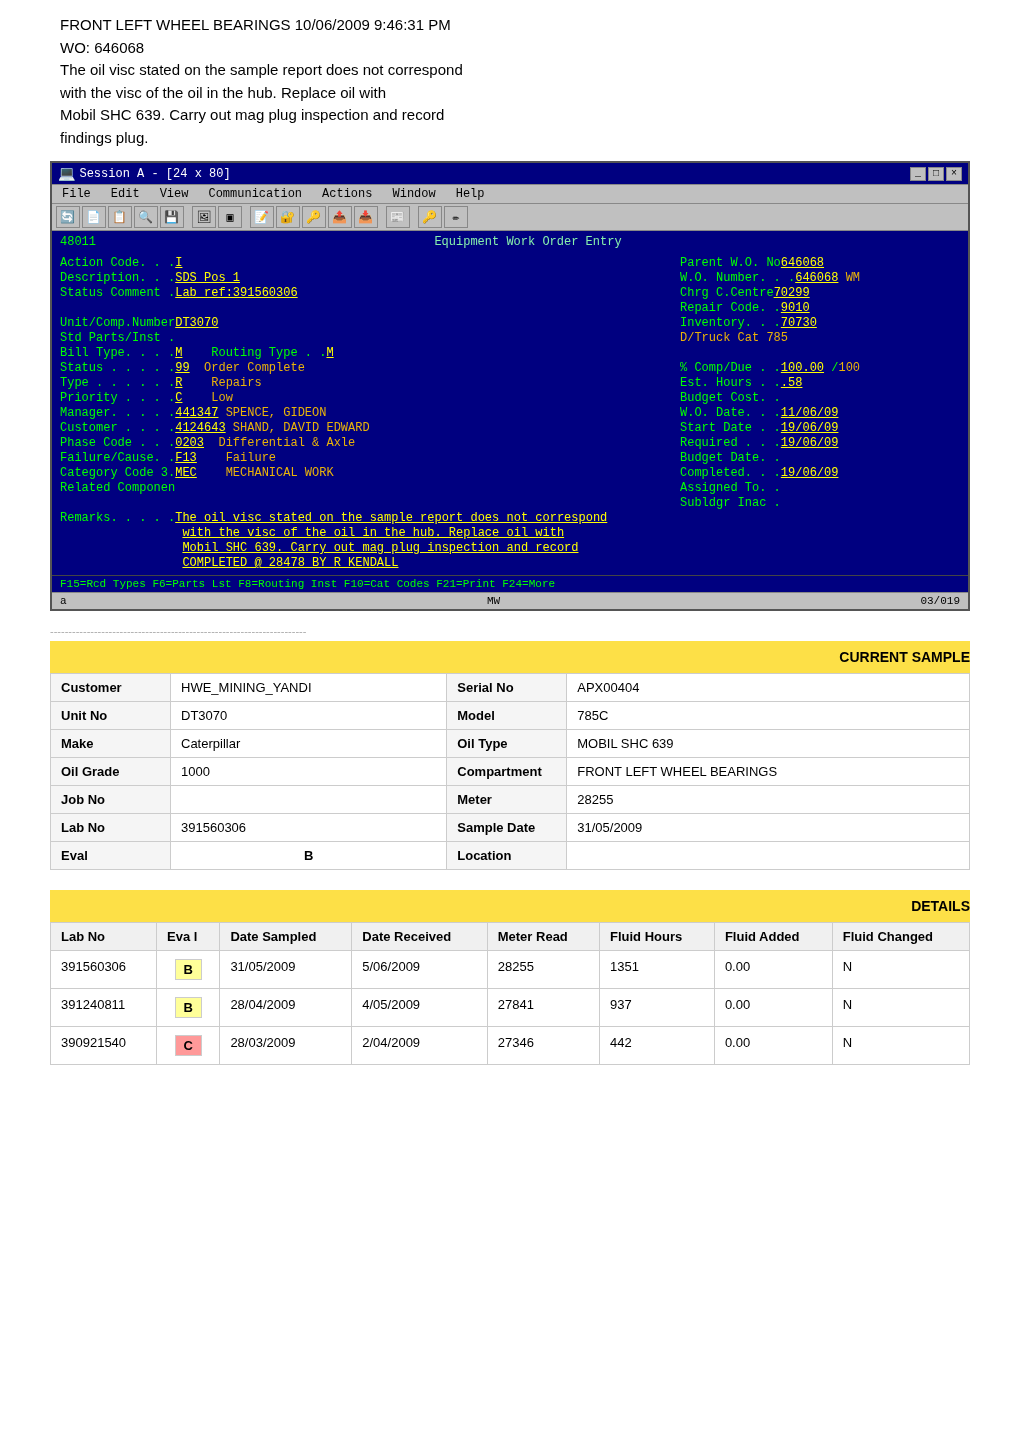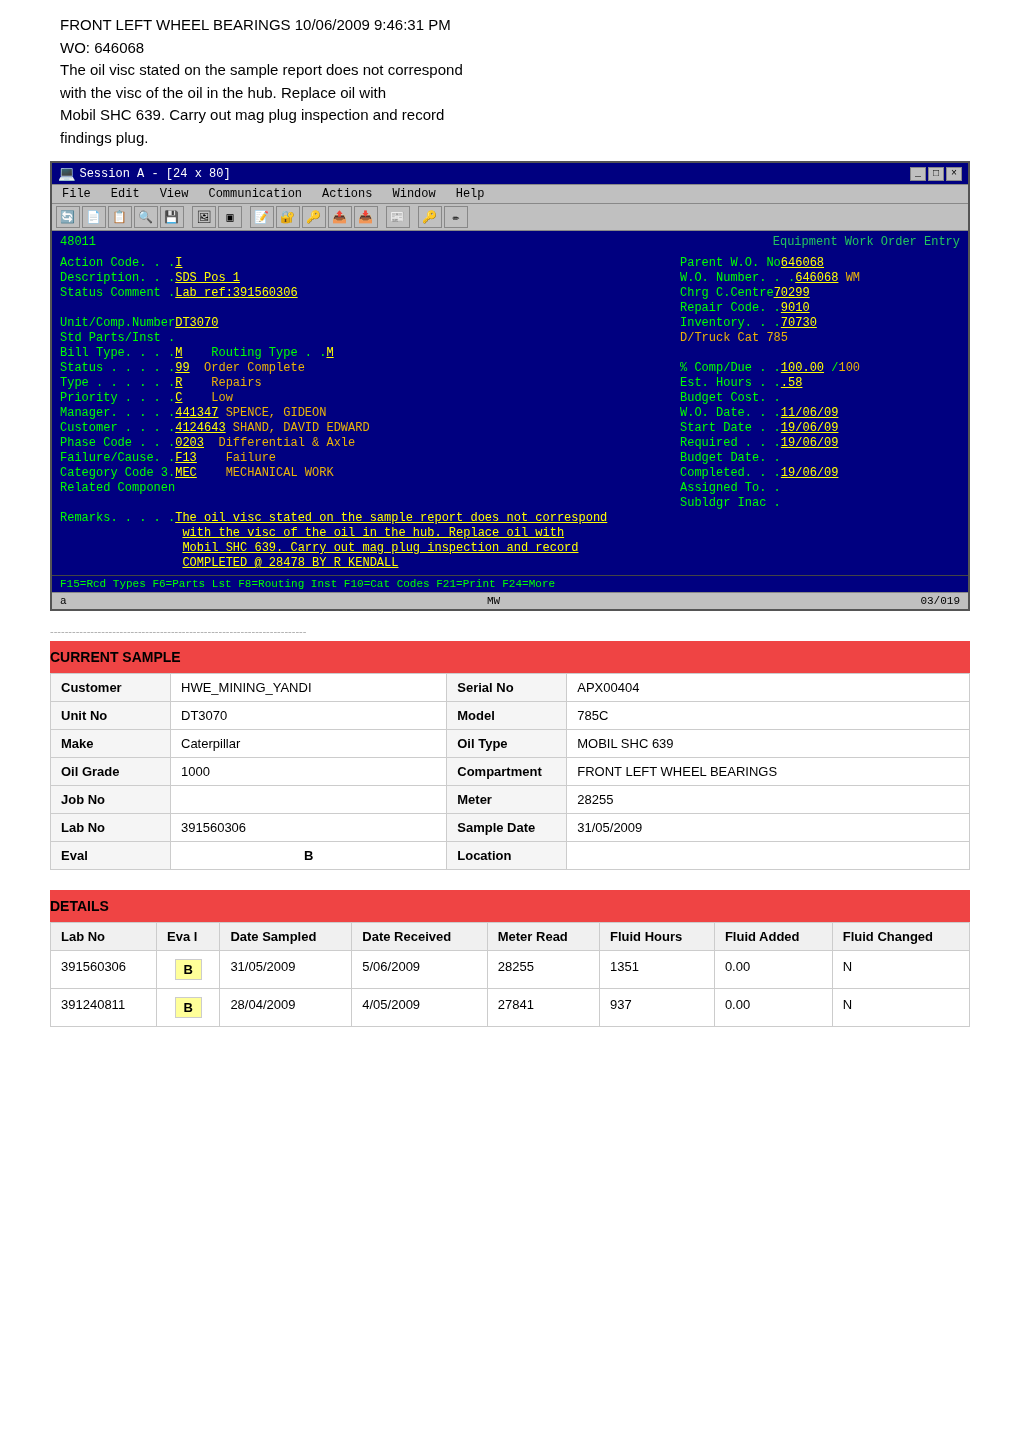--- a/index.html
+++ b/index.html
@@ -143,25 +143,25 @@
       color: #aaa;
       font-size: 11px;
       padding: 4px 50px;
     }
 
     
     .section-container {
       margin: 0 50px 20px 50px;
     }
     .section-title {
-      text-align: left;
+      text-align: right;
       font-weight: bold;
       font-size: 14px;
       padding: 8px 0 8px 0;
-      background: #ef4444;
+      background: #fde047;
     }
     table.data-table {
       width: 100%;
       border-collapse: collapse;
       font-size: 13px;
     }
     table.data-table td, table.data-table th {
       border: 1px solid #ccc;
       padding: 6px 10px;
       vertical-align: middle;
@@ -274,21 +274,21 @@
     <div class="toolbar-btn">📰</div>
     <div class="toolbar-separator"></div>
     <div class="toolbar-btn">🔑</div>
     <div class="toolbar-btn">✏</div>
   </div>
 
   <div class="terminal-content">
 
     <div style="display:flex; margin-bottom:6px;">
       <span style="color:#00ff00;">48011</span>
-      <span style="flex:1; text-align:right; color:#22c55e;">Equipment Work Order Entry</span>
+      <span style="flex:1; text-align:center; color:#86efac;">Equipment Work Order Entry</span>
     </div>
 
     <div style="display:flex;justify-content:center;">
 
       <div style="flex:1; min-width:0;">
         <div class="term-row">
           <span class="term-label">Action Code. . . </span>
           <span class="term-value">I</span>
         </div>
         <div class="term-row">
@@ -543,15 +543,25 @@
         <tr>
       <td>391240811</td>
       <td class="eval-b"><span class="eval-badge-b">B</span></td>
       <td>28/04/2009</td>
       <td>4/05/2009</td>
       <td>27841</td>
       <td>937</td>
       <td>0.00</td>
       <td>N</td>
     </tr>
+        <tr>
+      <td>390921540</td>
+      <td class="eval-c"><span class="eval-badge-c">C</span></td>
+      <td>28/03/2009</td>
+      <td>2/04/2009</td>
+      <td>27346</td>
+      <td>442</td>
+      <td>0.00</td>
+      <td>N</td>
+    </tr>
       </tbody>
   </table>
 </div>
 
 </body></html>

